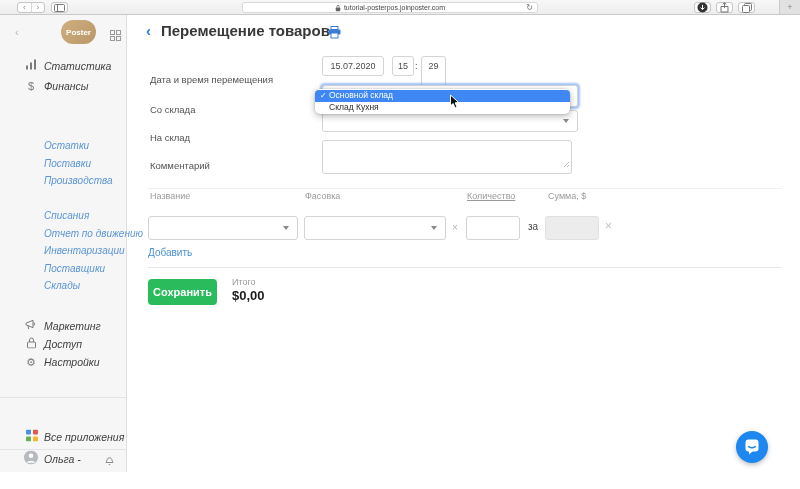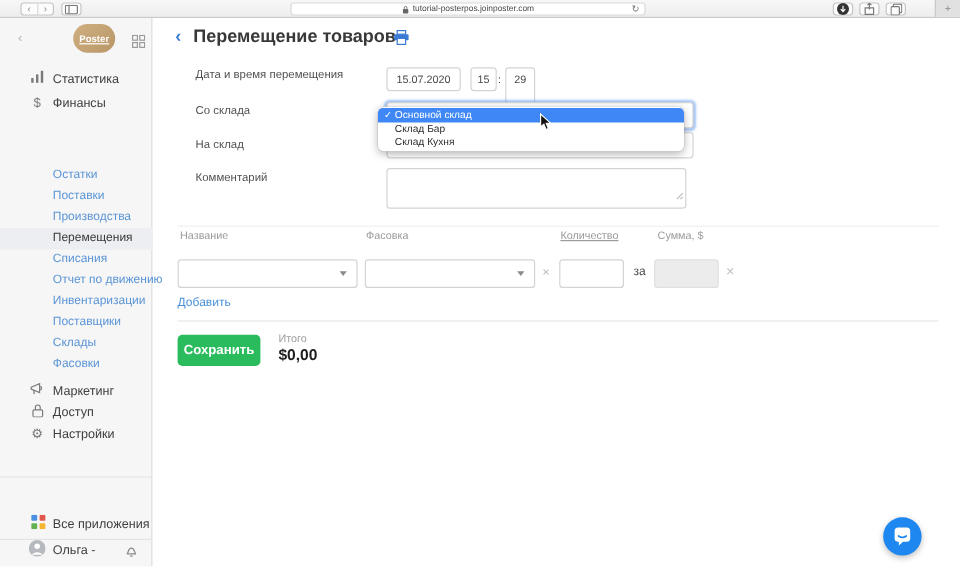--- a/index.html
+++ b/index.html
@@ -21,37 +21,37 @@
   .url-refresh { position:absolute; right:4px; top:0; font-size:8px; line-height:10px; color:#777; }
   .plus-strip { position:absolute; right:0; top:0; width:21px; height:14px; background:#e1e1e1;
                 border-left:1px solid #c9c9c9; text-align:center; font-size:9px; line-height:14px; color:#8a8a8a; }
 
   
   .sidebar { position:absolute; top:15px; left:0; width:127px; height:457px;
              background:#f6f6f7; border-right:1px solid #dfdfe1; }
   .collapse { position:absolute; left:15px; top:11px; font-size:11px; color:#b5b5b5; }
   .logo { position:absolute; left:61px; top:5px; width:35px; height:24px; border-radius:12px;
           background:linear-gradient(135deg,#cfae80,#b99767); color:#fff; font-size:8px; font-weight:bold;
-          display:flex; align-items:center; justify-content:center;text-decoration:underline; }
+          display:flex; align-items:center; justify-content:center; }
   .apps-grid { position:absolute; left:110px; top:12px; }
   .side-row { position:absolute; left:0; width:127px; height:18px; line-height:18px; font-size:10.5px;
               color:#3f3f3f; cursor:default; }
-  .side-row .txt { position:absolute; left:44px; top:0; white-space:nowrap; }
+  .side-row .txt { position:absolute; left:44px; top:0; white-space:nowrap;font-style:italic; }
   .side-icon { position:absolute; left:23px; top:50%; transform:translateY(-50%); width:16px;
                text-align:center; color:#7a7a7a; font-size:10px; line-height:12px; }
   .sub { color:#5b95d5; font-size:10px; }
   .sub.active { color:#3a3a3a; background:#eceef1; }
   .side-div { position:absolute; left:0; width:127px; height:1px; background:#e4e4e6; }
   .bell { position:absolute; right:12px; top:3px; }
 
   
   .page-back { position:absolute; left:146px; top:22px; font-size:15px; font-weight:bold; color:#3a7bd5; line-height:18px; }
   .page-title { position:absolute; left:161px; top:22px; font-size:15px; font-weight:bold; color:#383838; line-height:18px; }
   .print-btn { position:absolute; left:328px; top:25px; }
-  .flabel { position:absolute; left:163px; font-size:9.5px; color:#525252; line-height:11px; }
+  .flabel { position:absolute; left:150px; font-size:9.5px; color:#525252; line-height:11px;margin-top:17px; }
   .tinput { position:absolute; border:1px solid #d4d4d4; border-radius:3px; background:#fff;
             font-size:9px; color:#4a4a4a; text-align:center; line-height:18px; }
   .selectbox { position:absolute; border:1px solid #d4d4d4; border-radius:3px; background:#fff; }
   .caret { position:absolute; right:8px; top:50%; margin-top:-2px; width:0; height:0;
            border-left:3.5px solid transparent; border-right:3.5px solid transparent; border-top:4px solid #8a8a8a; }
   .focus-ring { box-shadow:0 0 2px 1.5px rgba(90,150,240,.55); }
   .comment-area { position:absolute; left:322px; top:140px; width:250px; height:34px;
                   border:1px solid #d4d4d4; border-radius:3px; background:#fff; }
   .grip { position:absolute; right:1px; bottom:1px; }
 
@@ -150,40 +150,34 @@
 
   <div class="side-row sub" style="top:122px;">
       <span class="txt">Остатки</span>
     </div>
   <div class="side-row sub" style="top:139.5px;">
       <span class="txt">Поставки</span>
     </div>
   <div class="side-row sub" style="top:157px;">
       <span class="txt">Производства</span>
     </div>
-  <div class="side-row sub active" style="top:174.5px;">
-      <span class="txt">Перемещения</span>
-    </div>
   <div class="side-row sub" style="top:192px;">
       <span class="txt">Списания</span>
     </div>
   <div class="side-row sub" style="top:209.5px;">
       <span class="txt">Отчет по движению</span>
     </div>
   <div class="side-row sub" style="top:227px;">
       <span class="txt">Инвентаризации</span>
     </div>
   <div class="side-row sub" style="top:244.5px;">
       <span class="txt">Поставщики</span>
     </div>
   <div class="side-row sub" style="top:262px;">
       <span class="txt">Склады</span>
-    </div>
-  <div class="side-row sub" style="top:279.5px;">
-      <span class="txt">Фасовки</span>
     </div>
 
   <div class="side-row" style="top:302px;">
     <span class="side-icon"><svg width="12" height="11" viewBox="0 0 12 11" fill="none" stroke="#7a7a7a">
           <path d="M1 4.2 8 1.3v7.4L1 5.8z"></path>
           <path d="M8.8 3.3a2.6 2.6 0 0 1 0 3.4"></path>
           <line x1="3" y1="6.5" x2="3.6" y2="10"></line>
         </svg></span>
     <span class="txt">Маркетинг</span>
   </div>
@@ -257,23 +251,20 @@
         <path d="M1 6 6 1M4 6 6 4" stroke="#bbb" fill="none"></path>
       </svg></span>
 </div>
 
 <div class="popup">
   <div class="popup-item selected">
     <span class="check">✓</span>
     <span class="opt">Основной склад</span>
   </div>
   <div class="popup-item">
-    <span class="opt">Склад Бар</span>
-  </div>
-  <div class="popup-item">
     <span class="opt">Склад Кухня</span>
   </div>
 </div>
 
 <div class="hr1"></div>
 <span class="thead" style="left:150px;">Название</span>
 <span class="thead" style="left:305px;">Фасовка</span>
 <span class="thead" style="left:467px;text-decoration:underline;">Количество</span>
 <span class="thead" style="left:548px;">Сумма, $</span>
 

